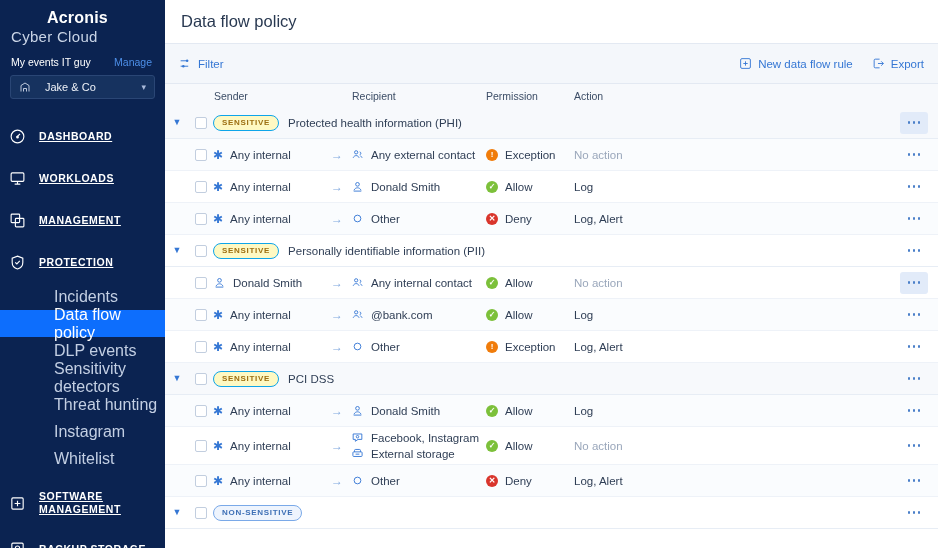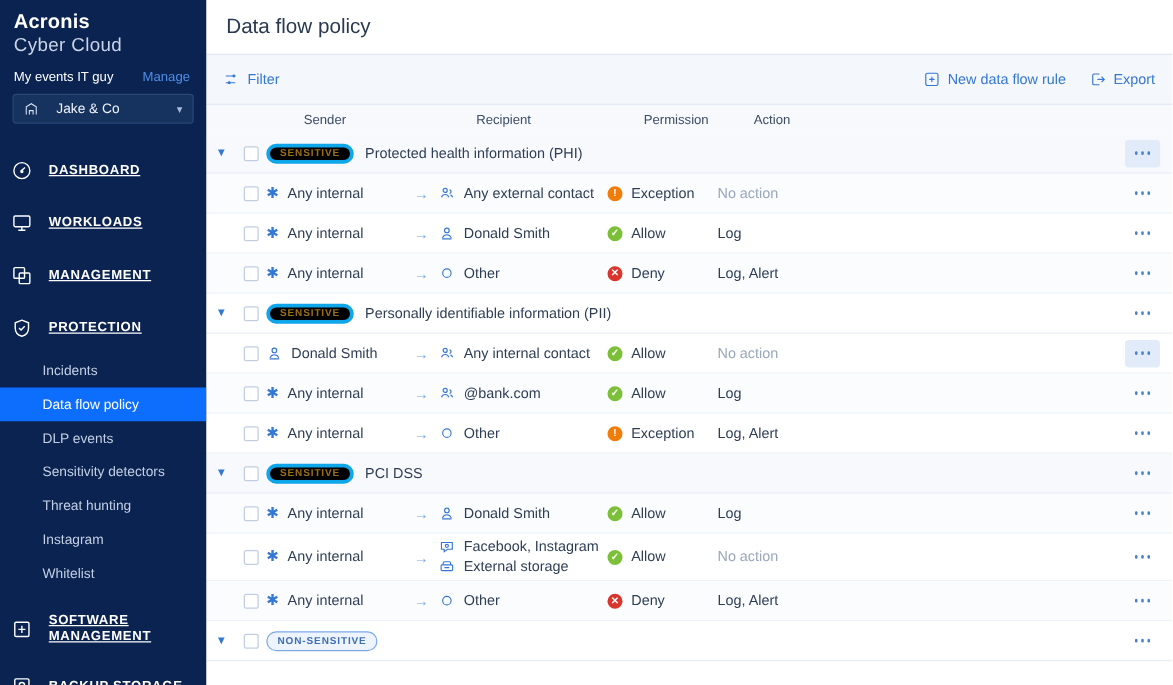--- a/index.html
+++ b/index.html
@@ -13,21 +13,21 @@
 
   
   .sidebar {
     width: 165px; height: 548px; flex: 0 0 165px;
     background: #0b2351; color: #ffffff;
     position: relative; overflow: hidden;
   }
   .brand { padding: 9px 0 0 11px; }
   .brand-acronis {
     font-size: 16px; font-weight: bold; letter-spacing: .2px;
-    color: #ffffff; line-height: 18px;
+    color: #ffffff; line-height: 18px; margin-left: 36px;
   }
   .brand-cyber {
     font-size: 15px; font-weight: 300; color: #c9d4e6;
     line-height: 19px; letter-spacing: .3px;
   }
   .tenant-line {
     display: flex; align-items: center; justify-content: space-between;
     padding: 10px 13px 0 11px; font-size: 10.5px;
   }
   .tenant-manage { color: #4d8fe8; cursor: pointer; }
@@ -43,21 +43,21 @@
   .nav-main {
     display: flex; align-items: center; gap: 13px;
     height: 42px; padding: 0 0 0 9px;
     font-size: 10.5px; font-weight: bold; letter-spacing: .55px;
     color: #ffffff; cursor: pointer;
   }
   .nav-main.two-line { height: 50px; align-items: center; }
   .nav-main .lbl { line-height: 13px; text-decoration: underline; }
   .nav-sub {
     height: 27px; display: flex; align-items: center;
-    padding-left: 34px; font-size: 11px; color: #c3cfe3; cursor: pointer;
+    padding-left: 54px; font-size: 16px; color: #c3cfe3; cursor: pointer;
   }
   .nav-sub.active { background: #0d6efd; color: #ffffff; }
   .ico { width: 17px; height: 17px; flex: 0 0 17px; display: block; }
 
   
   .main { flex: 1; height: 548px; background: #ffffff; display: flex; flex-direction: column; }
   .page-head {
     height: 43px; flex: 0 0 43px; display: flex; align-items: center;
     padding-left: 16px; background: #ffffff;
   }
@@ -82,21 +82,21 @@
 
   .col-chev   { width: 24px; flex: 0 0 24px; display: flex; justify-content: center; align-items: center; }
   .col-check  { width: 24px; flex: 0 0 24px; display: flex; justify-content: center; align-items: center; }
   .col-send   { width: 110px; flex: 0 0 110px; }
   .col-arrow  { width: 28px; flex: 0 0 28px; display: flex; justify-content: center; }
   .col-recip  { width: 135px; flex: 0 0 135px; }
   .col-perm   { width: 88px; flex: 0 0 88px; }
   .col-act    { flex: 1; }
   .col-menu   { width: 48px; flex: 0 0 48px; display: flex; justify-content: center; align-items: center; }
 
-  .thead .col-send  { padding-left: 1px; margin-left: 29px; }
+  .thead .col-send  { padding-left: 1px; }
   .thead .col-recip { padding-left: 1px; }
 
   .grow { display: flex; align-items: center; height: 32px; background: #f7f9fc;
           border-bottom: 1px solid #e7edf5; }
   .grow.alt { background: #ffffff; }
   .row { display: flex; align-items: center; min-height: 32px;
          border-bottom: 1px solid #eef2f8; background: #ffffff;
          font-size: 11.5px; color: #2f3e55; }
   .row.alt { background: #fafcfe; }
   .row.tall { min-height: 38px; }
@@ -108,21 +108,21 @@
     width: 12px; height: 12px; border: 1px solid #c2cedf;
     border-radius: 2px; background: #ffffff; cursor: pointer;
   }
   .chev-d { color: #3577d4; font-size: 9px; cursor: pointer; line-height: 1; }
 
   .badge {
     display: inline-flex; align-items: center; height: 16px;
     padding: 0 8px; border-radius: 9px;
     font-size: 8px; font-weight: bold; letter-spacing: .7px;
   }
-  .badge.sensitive { border: 3px solid #0ea5e9; background: #000000; color: #9d6f12; }
+  .badge.sensitive { border: 1px solid #0ea5e9; background: #fef9c3; color: #9d6f12; }
   .badge.nonsensitive { border: 1px solid #7aa9e8; background: #eef4fd; color: #3d6fb5; }
   .grow-title { font-size: 11.5px; color: #2f3e55; margin-left: 9px; }
 
   .pdot { width: 12px; height: 12px; border-radius: 50%; flex: 0 0 12px;
           display: flex; align-items: center; justify-content: center;
           color: #fff; font-size: 8px; font-weight: bold; line-height: 1; }
   .pdot.allow     { background: #7cc03a; }
   .pdot.deny      { background: #d9352c; }
   .pdot.exception { background: #f07c0b; }
 

